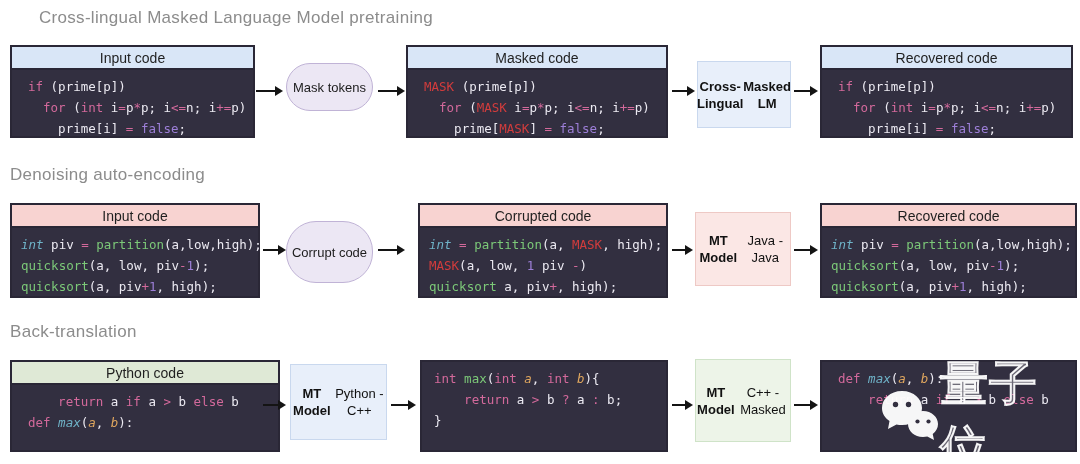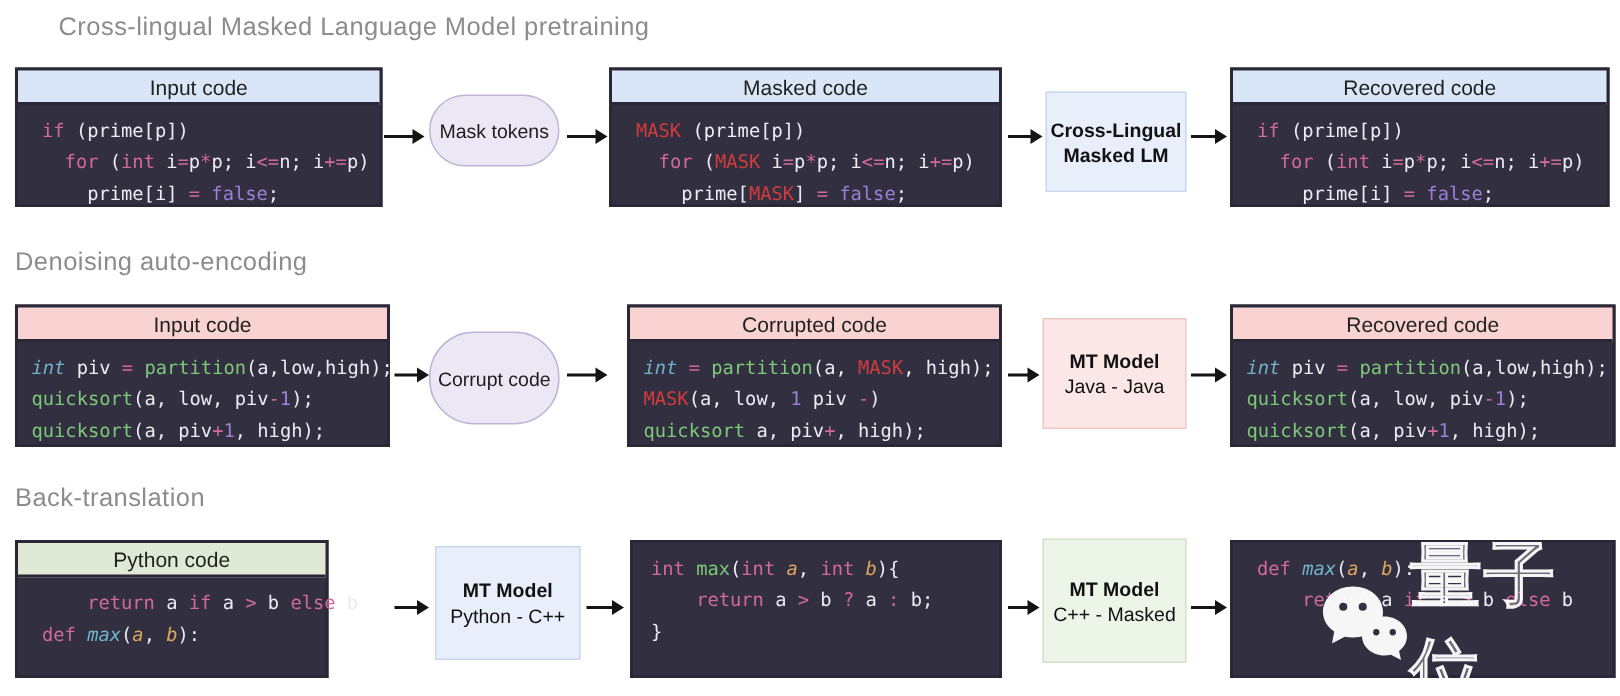--- a/index.html
+++ b/index.html
@@ -37,21 +37,21 @@
   .tok-t { color:#6fb3c8; font-style:italic; }
   .tok-a { color:#dfa65e; font-style:italic; }
 
   .step-oval {
     position:absolute; background:#ece7f4; border:1px solid #c0b3d6; border-radius:30px;
     display:flex; align-items:center; justify-content:center;
     font-size:13px; color:#1c1c1c;
   }
 
   .model-box {
-    position:absolute; display:flex; flex-direction:column; align-items:center; justify-content:center;
+    position:absolute; display:flex; flex-direction:row; align-items:center; justify-content:center;
     font-size:13px; color:#111; text-align:center; line-height:17px;
   }
   .model-blue  { background:#e8effa; border:1px solid #c9d8ee; }
   .model-pink  { background:#fbe7e5; border:1px solid #eec9c5; }
   .model-green { background:#edf4e8; border:1px solid #cfe3c8; }
   .model-line1 { font-weight:bold; }
   .model-bold-both .model-line2 { font-weight:bold; }
 
   .arrow { position:absolute; height:2px; background:#141414; }
   .arrow::after {
@@ -155,21 +155,21 @@
     <div class="code-header hdr-pink">Recovered code</div>
     <div class="code-body tight">
         <div class="code-line"><span class="tok-t">int</span><span class="tok-p"> piv </span><span class="tok-k">=</span><span class="tok-p"> </span><span class="tok-f">partition</span><span class="tok-p">(a,low,high);</span></div>
         <div class="code-line"><span class="tok-f">quicksort</span><span class="tok-p">(a, low, piv</span><span class="tok-k">-</span><span class="tok-n">1</span><span class="tok-p">);</span></div>
         <div class="code-line"><span class="tok-f">quicksort</span><span class="tok-p">(a, piv</span><span class="tok-k">+</span><span class="tok-n">1</span><span class="tok-p">, high);</span></div>
       </div>
   </div>
 
   <div class="row-title" style="top:322px;">Back-translation</div>
 
-  <div class="code-block" style="left:10px; top:360px; width:209px; height:92px;">
+  <div class="code-block" style="left:10px; top:360px; width:270px; height:92px;">
     <div class="code-header hdr-green">Python code</div>
     <div class="code-body">
         <div class="code-line"><span class="tok-p">    </span><span class="tok-k">return</span><span class="tok-p"> a </span><span class="tok-k">if</span><span class="tok-p"> a </span><span class="tok-k">&gt;</span><span class="tok-p"> b </span><span class="tok-k">else</span><span class="tok-p"> b</span></div>
         <div class="code-line"><span class="tok-k">def</span><span class="tok-p"> </span><span class="tok-t">max</span><span class="tok-p">(</span><span class="tok-a">a</span><span class="tok-p">, </span><span class="tok-a">b</span><span class="tok-p">):</span></div>
       </div>
   </div>
 
   <div class="arrow" style="left:263px; top:404px; width:16px;"></div>
 
   <div class="model-box model-blue" style="left:290px; top:364px; width:97px; height:76px;">

